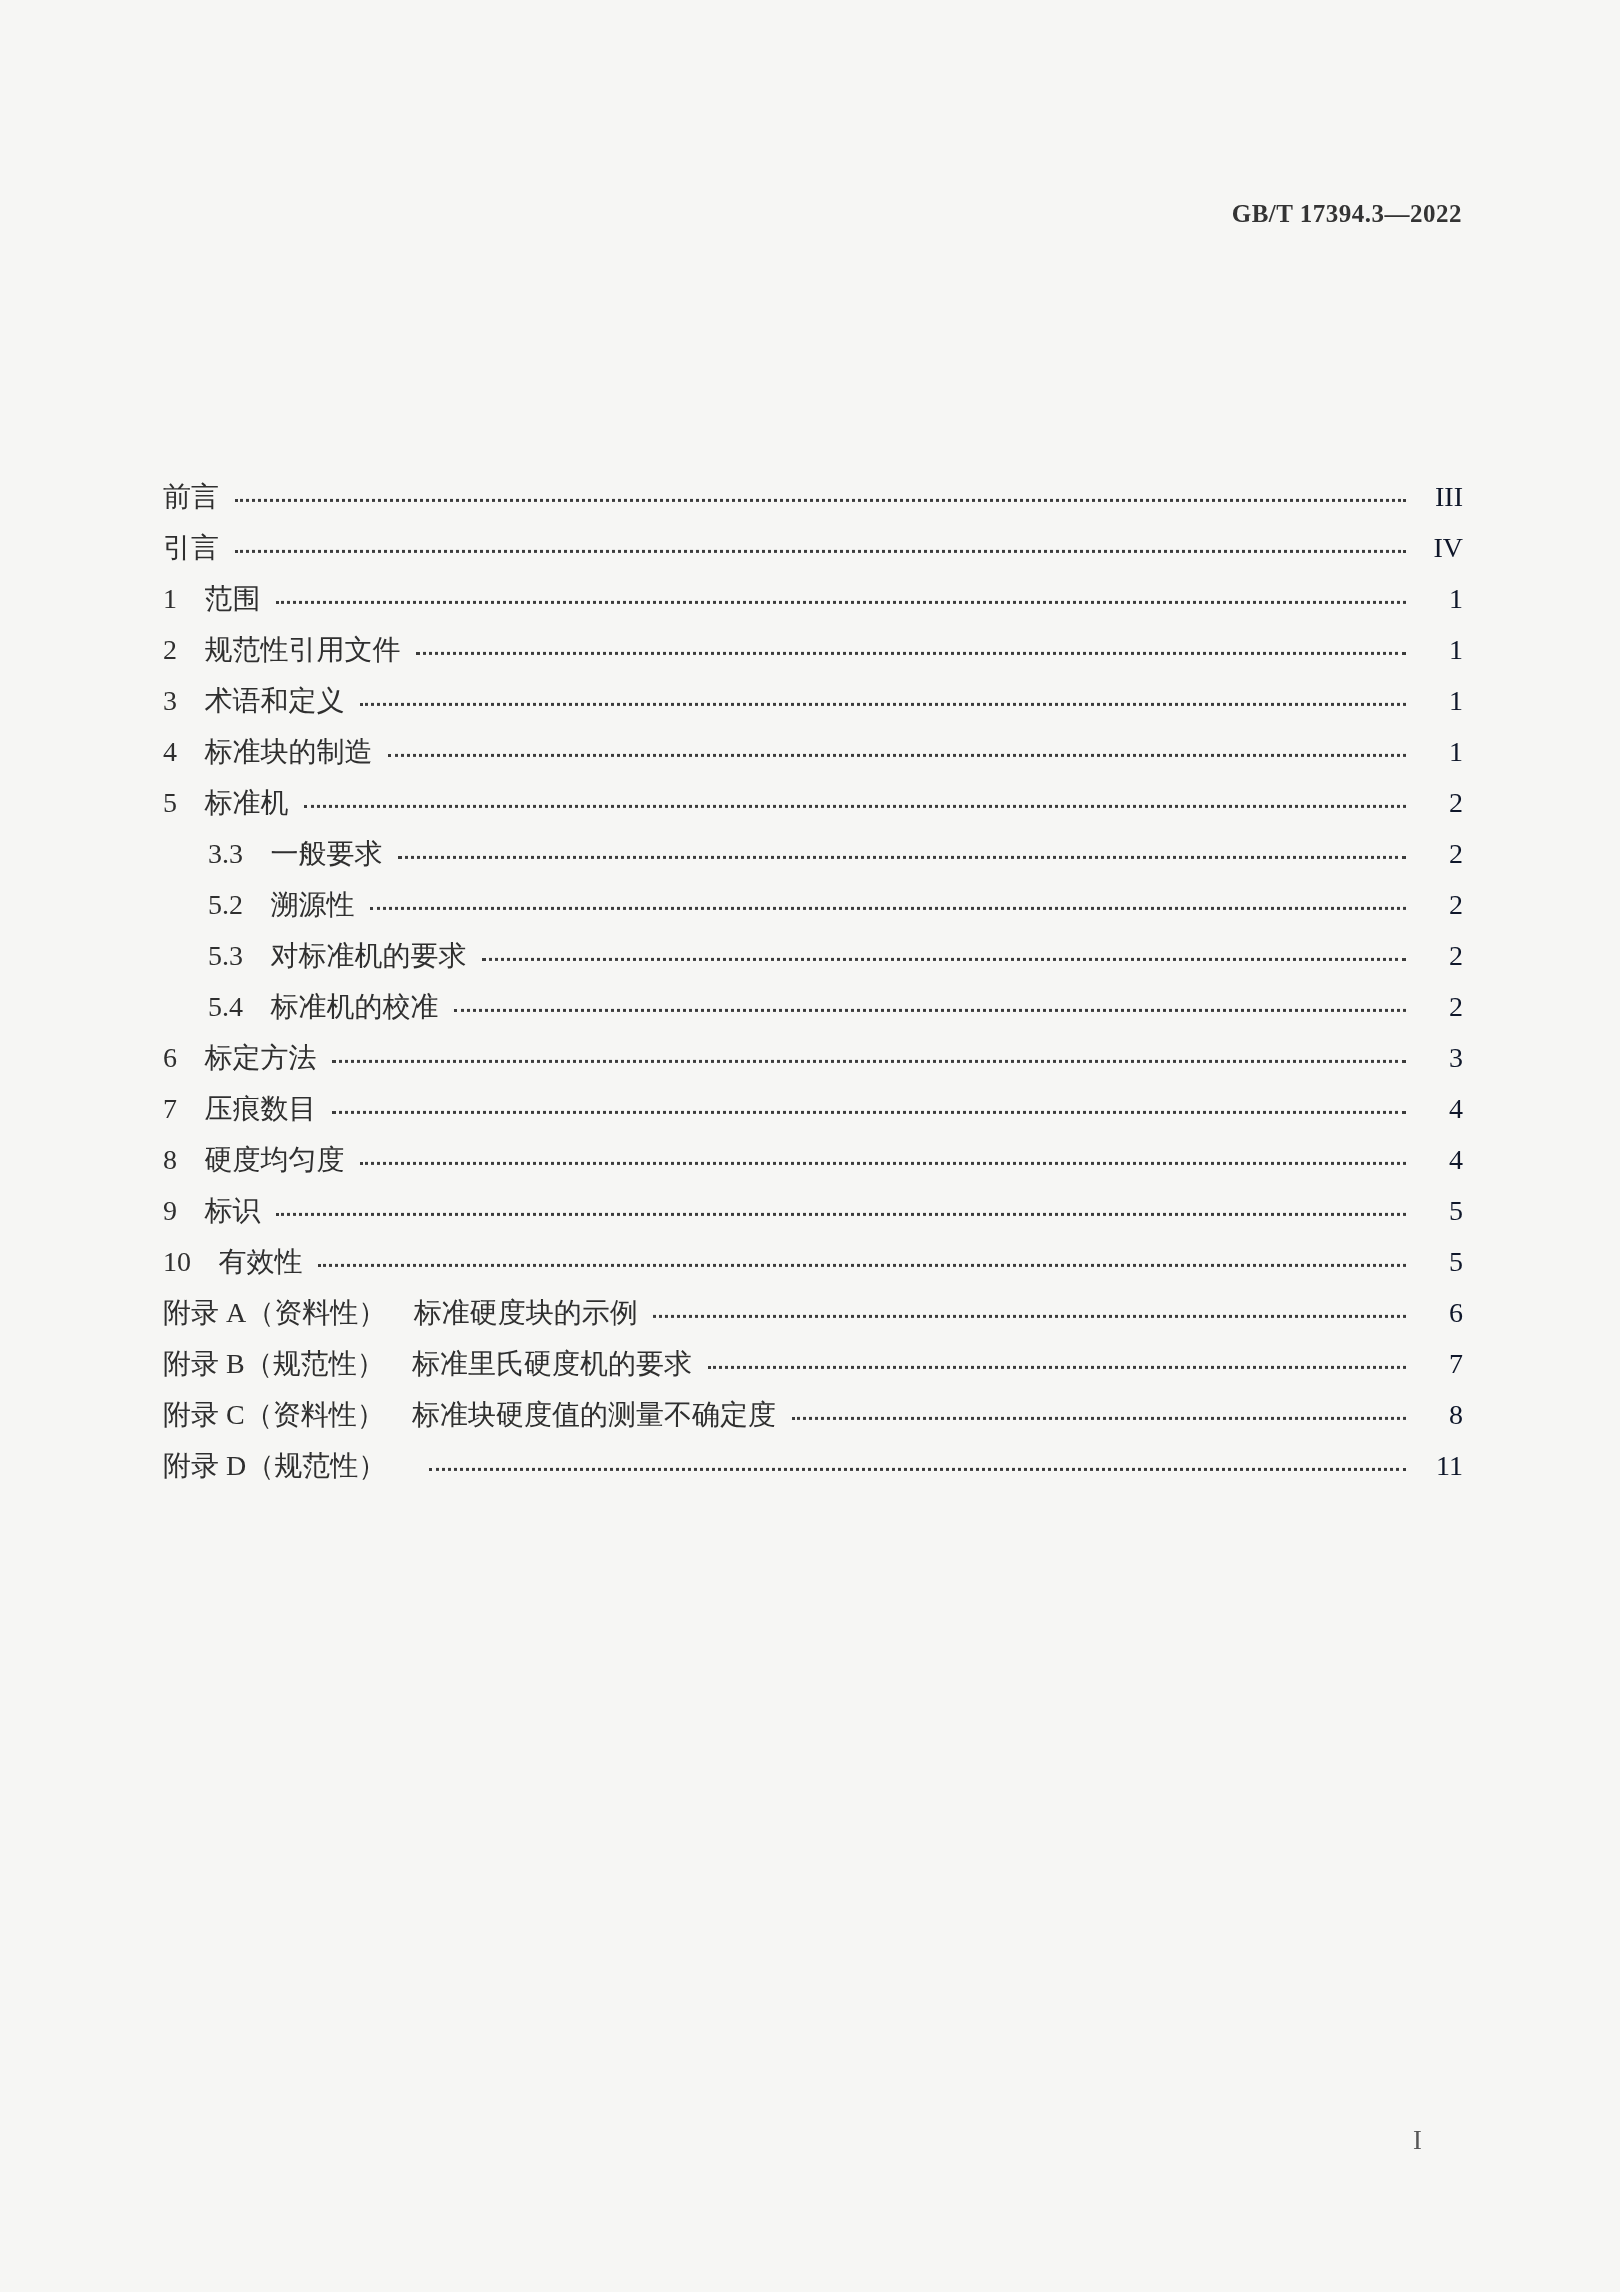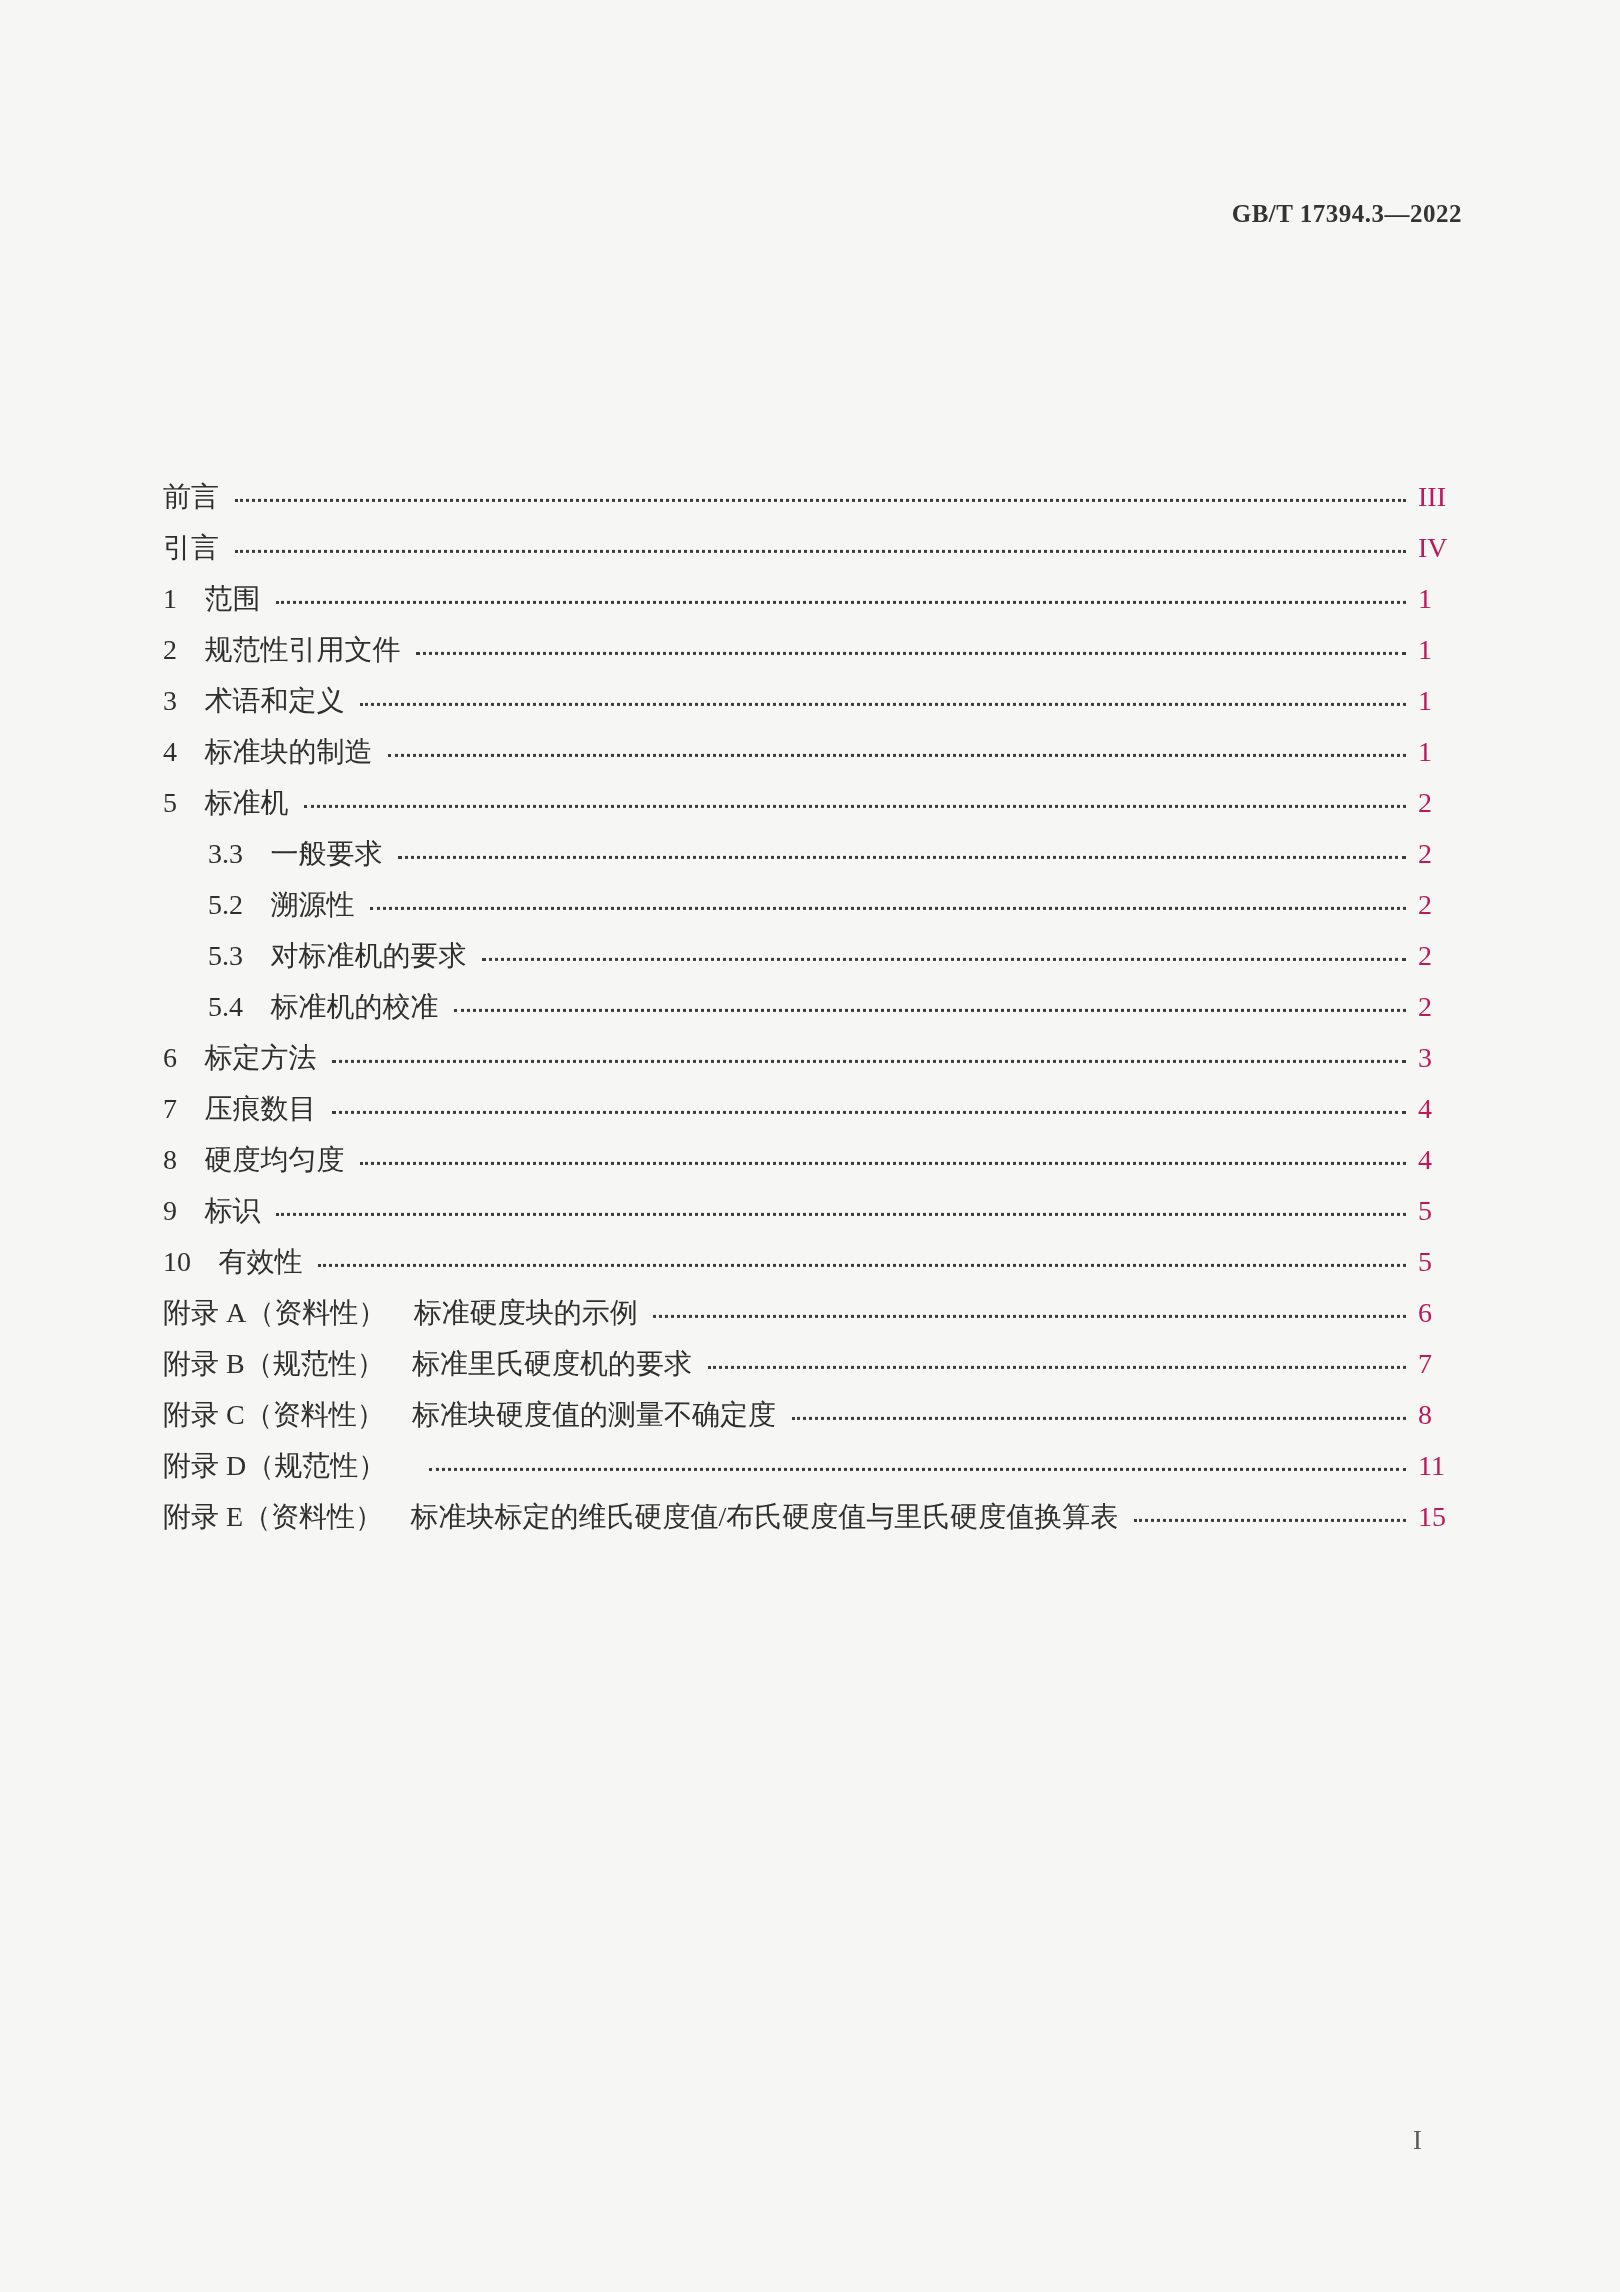--- a/index.html
+++ b/index.html
@@ -60,22 +60,22 @@
   .dot-leader {
     flex: 1 1 auto;
     min-width: 27.4px;
     margin: 0 11.8px 0 15.7px;
     border-bottom: 3.3px dotted #3c3c3c;
     transform: translateY(3.9px);
     height: 0;
   }
   .toc-page {
     min-width: 45px;
-    text-align: left;
-    color: #be185d;
+    text-align: right;
+    color: #0f172a;
     font-family: Liberation Serif, serif;
   }
   .footer-num {
     position: absolute;
     top: 2125px;
     left: 1390px;
     width: 55px;
     text-align: center;
     font-size: 26.5px;
     color: #565656;
@@ -200,24 +200,18 @@
         <span class="toc-num">附录 C（资料性）</span>
         <span class="toc-label">标准块硬度值的测量不确定度</span>
         <span class="dot-leader"></span>
         <span class="toc-page">8</span>
       </div>
       <div class="toc-row">
         <span class="toc-num">附录 D（规范性）</span>
         <span class="dot-leader"></span>
         <span class="toc-page">11</span>
       </div>
-      <div class="toc-row">
-        <span class="toc-num">附录 E（资料性）</span>
-        <span class="toc-label">标准块标定的维氏硬度值/布氏硬度值与里氏硬度值换算表</span>
-        <span class="dot-leader"></span>
-        <span class="toc-page">15</span>
-      </div>
     </div>
 
   <div class="footer-num">I</div>
 
 </div>
 
 
 </body></html>

